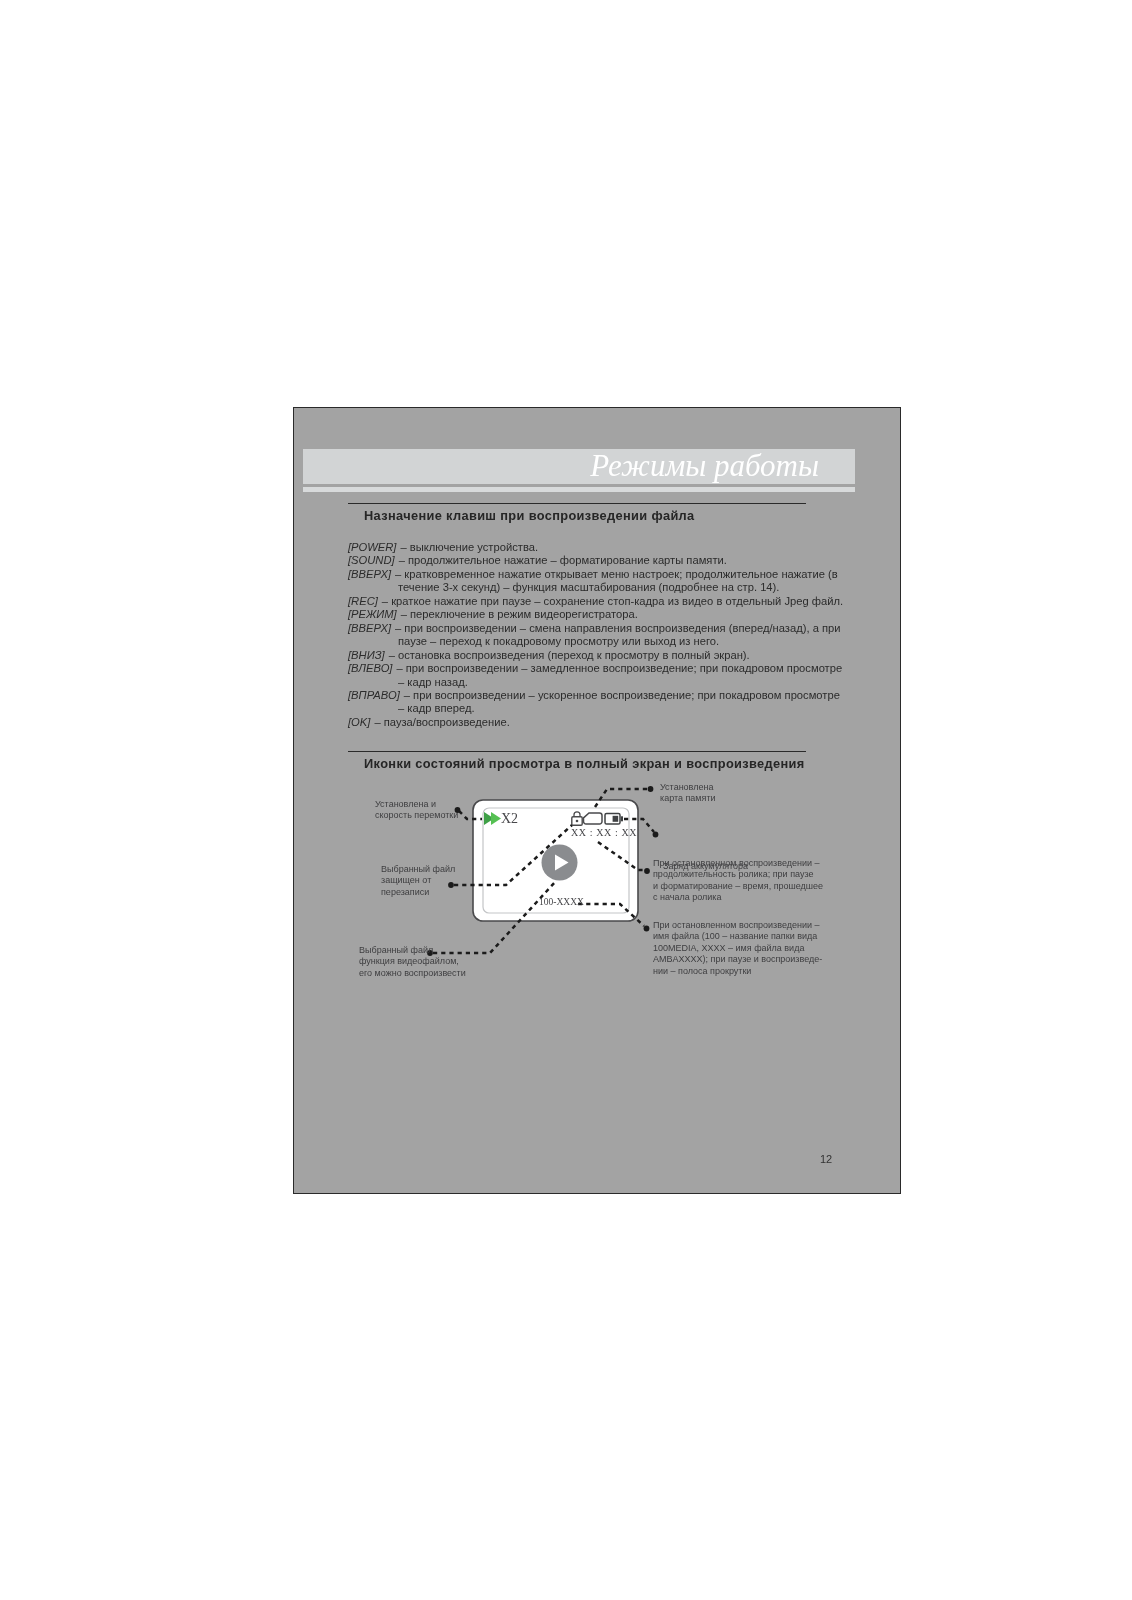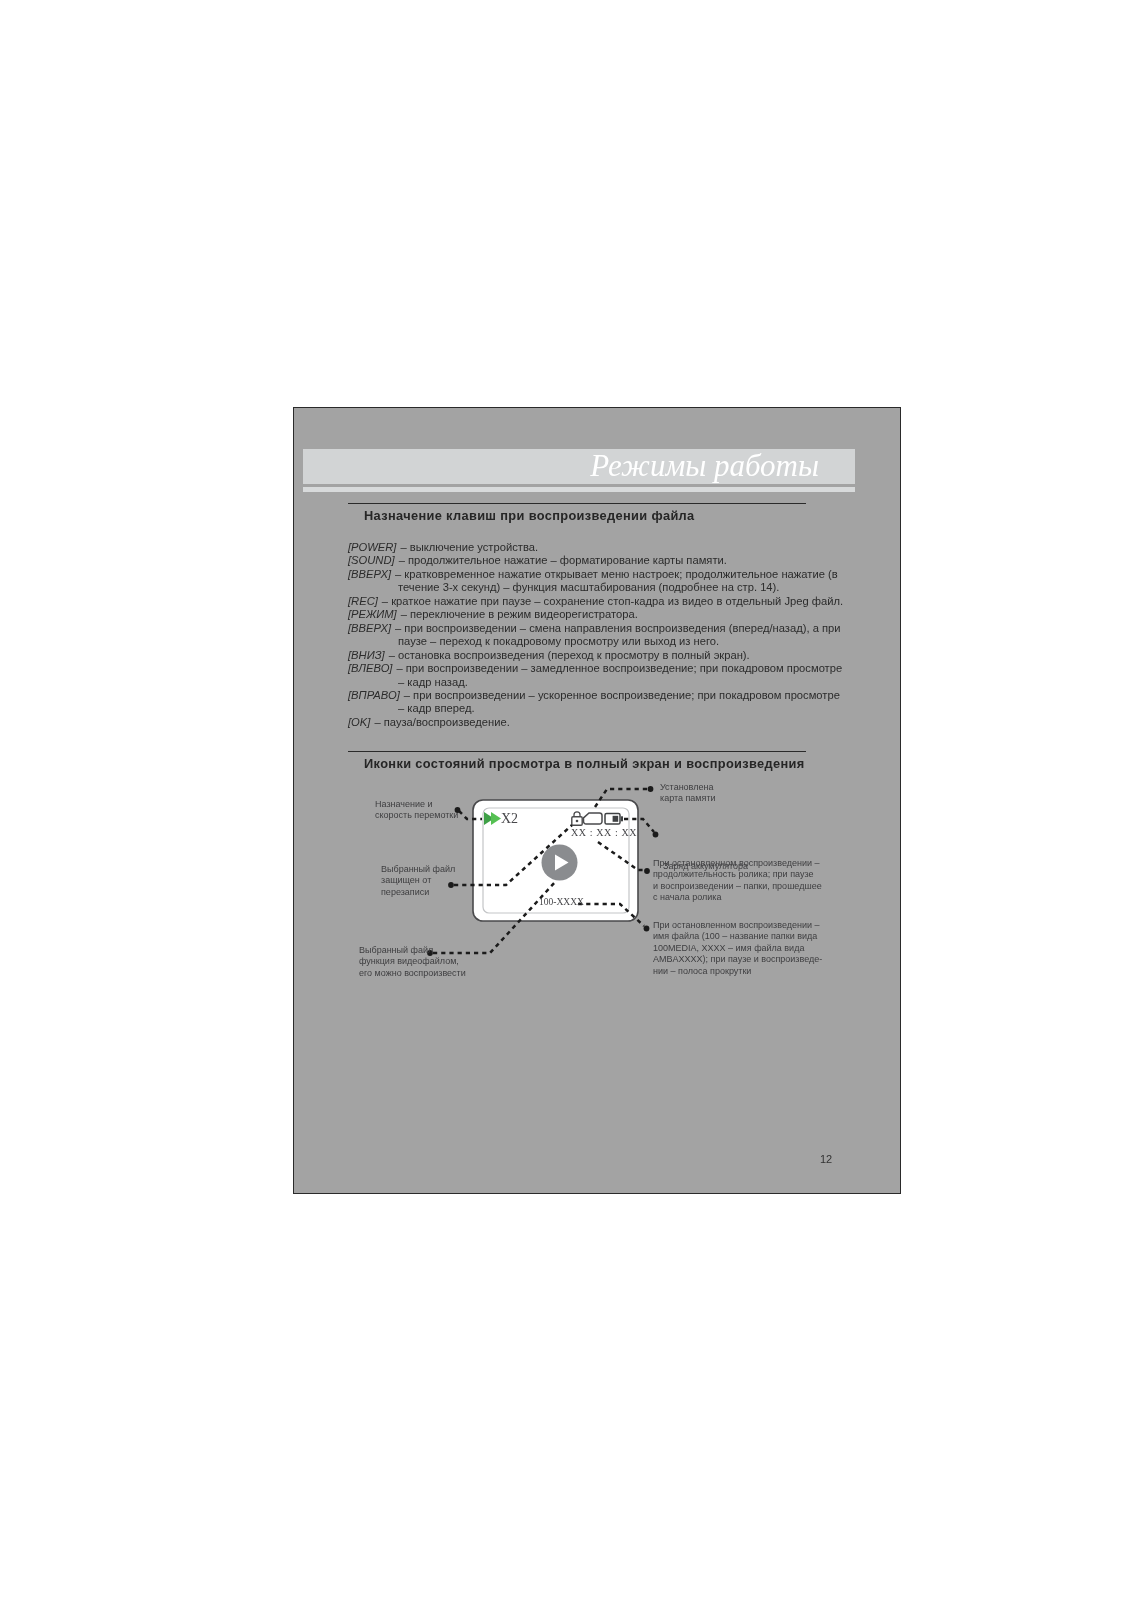--- a/index.html
+++ b/index.html
@@ -110,39 +110,39 @@
         <circle cx="352.5" cy="520.5" r="2.9"></circle>
         <circle cx="136" cy="545" r="2.9"></circle>
       </g>
     </svg>
 
     <div class="scr-text x2">X2</div>
     <div class="scr-text timecode">XX : XX : XX</div>
     <div class="scr-text filename">100-XXXX</div>
 
     <div class="callout" style="left:81px;top:391px;">
-      <div>Назначение и</div>
+      <div>Установлена и</div>
       <div>скорость перемотки</div>
     </div>
     <div class="callout" style="left:366px;top:374px;">
       <div>Установлена</div>
       <div>карта памяти</div>
     </div>
     <div class="callout" style="left:369px;top:421px;margin-top:32px;">
       <div>Заряд аккумулятора</div>
     </div>
     <div class="callout" style="left:87px;top:456px;">
       <div>Выбранный файл</div>
       <div>защищен от</div>
       <div>перезаписи</div>
     </div>
     <div class="callout" style="left:359px;top:450px;">
       <div>При остановленном воспроизведении –</div>
       <div>продолжительность ролика; при паузе</div>
-      <div>и воспроизведении – папки, прошедшее</div>
+      <div>и форматирование – время, прошедшее</div>
       <div>с начала ролика</div>
     </div>
     <div class="callout" style="left:359px;top:512px;">
       <div>При остановленном воспроизведении –</div>
       <div>имя файла (100 – название папки вида</div>
       <div>100MEDIA, XXXX – имя файла вида</div>
       <div>AMBAXXXX); при паузе и воспроизведе-</div>
       <div>нии – полоса прокрутки</div>
     </div>
     <div class="callout" style="left:65px;top:537px;">

